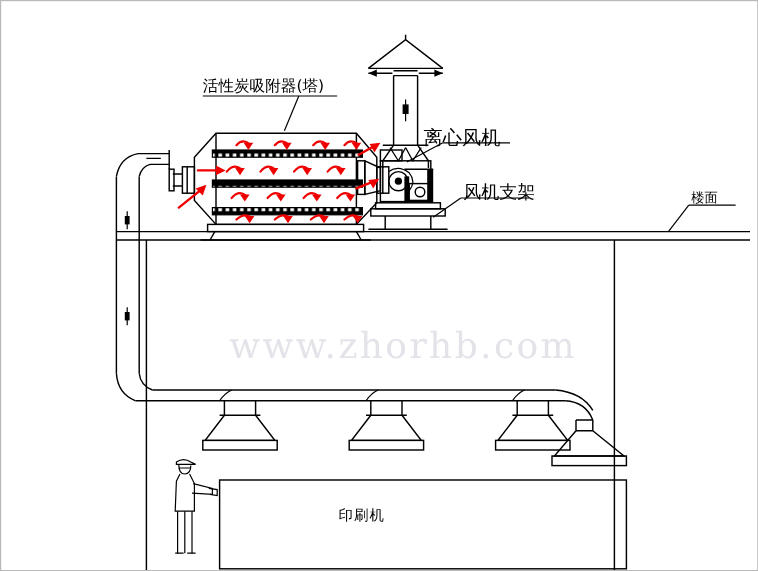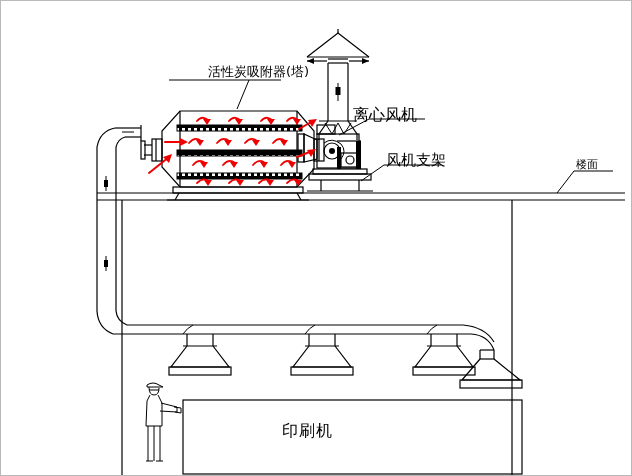--- a/index.html
+++ b/index.html
@@ -41,26 +41,26 @@
     top: 270px;
     font-size: 30px;
     letter-spacing: 2px;
   }
   .lbl {
     position: absolute;
     color: #000000;
     font-family: "DejaVu Sans", "Liberation Sans", sans-serif;
     white-space: nowrap;
   }
-  #lbl-tower   { left: 168px; top: 62px;  font-size: 13px; margin-left: 39px; }
+  #lbl-tower   { left: 168px; top: 62px;  font-size: 13px; }
   #lbl-fan     { left: 352px; top: 104px; font-size: 16px; }
   #lbl-bracket { left: 385px; top: 150px; font-size: 15px; }
   #lbl-floor   { left: 575px; top: 156px; font-size: 11px; }
   #lbl-shop    { left: 223px; top: 232px; font-size: 25px; letter-spacing: 2px; }
-  #lbl-press   { left: 281px; top: 420px; font-size: 16px; letter-spacing: 1px; }
+  #lbl-press   { left: 281px; top: 420px; font-size: 12px; letter-spacing: 1px; }
 </style>
 </head>
 <body>
 
 <div id="canvas">
 
   <svg id="diagram" width="632" height="476" viewBox="0 0 632 476">
 
     <defs>
       <pattern id="carbonHatch" width="6" height="9" patternUnits="userSpaceOnUse">
@@ -338,20 +338,21 @@
         <line x1="383" y1="164" x2="440" y2="164"></line>
         <line x1="383" y1="164" x2="360" y2="180"></line>
 
         <line x1="573" y1="170" x2="612" y2="170"></line>
         <line x1="573" y1="170" x2="556" y2="192"></line>
       </g>
 
     </g>
   </svg>
 
+  <div class="wm" id="wm-url">www.zhorhb.com</div>
 
   <div class="lbl" id="lbl-tower">活性炭吸附器(塔)</div>
   <div class="lbl" id="lbl-fan">离心风机</div>
   <div class="lbl" id="lbl-bracket">风机支架</div>
   <div class="lbl" id="lbl-floor">楼面</div>
   <div class="lbl" id="lbl-press">印刷机</div>
 
 </div>
 
 </body></html>

